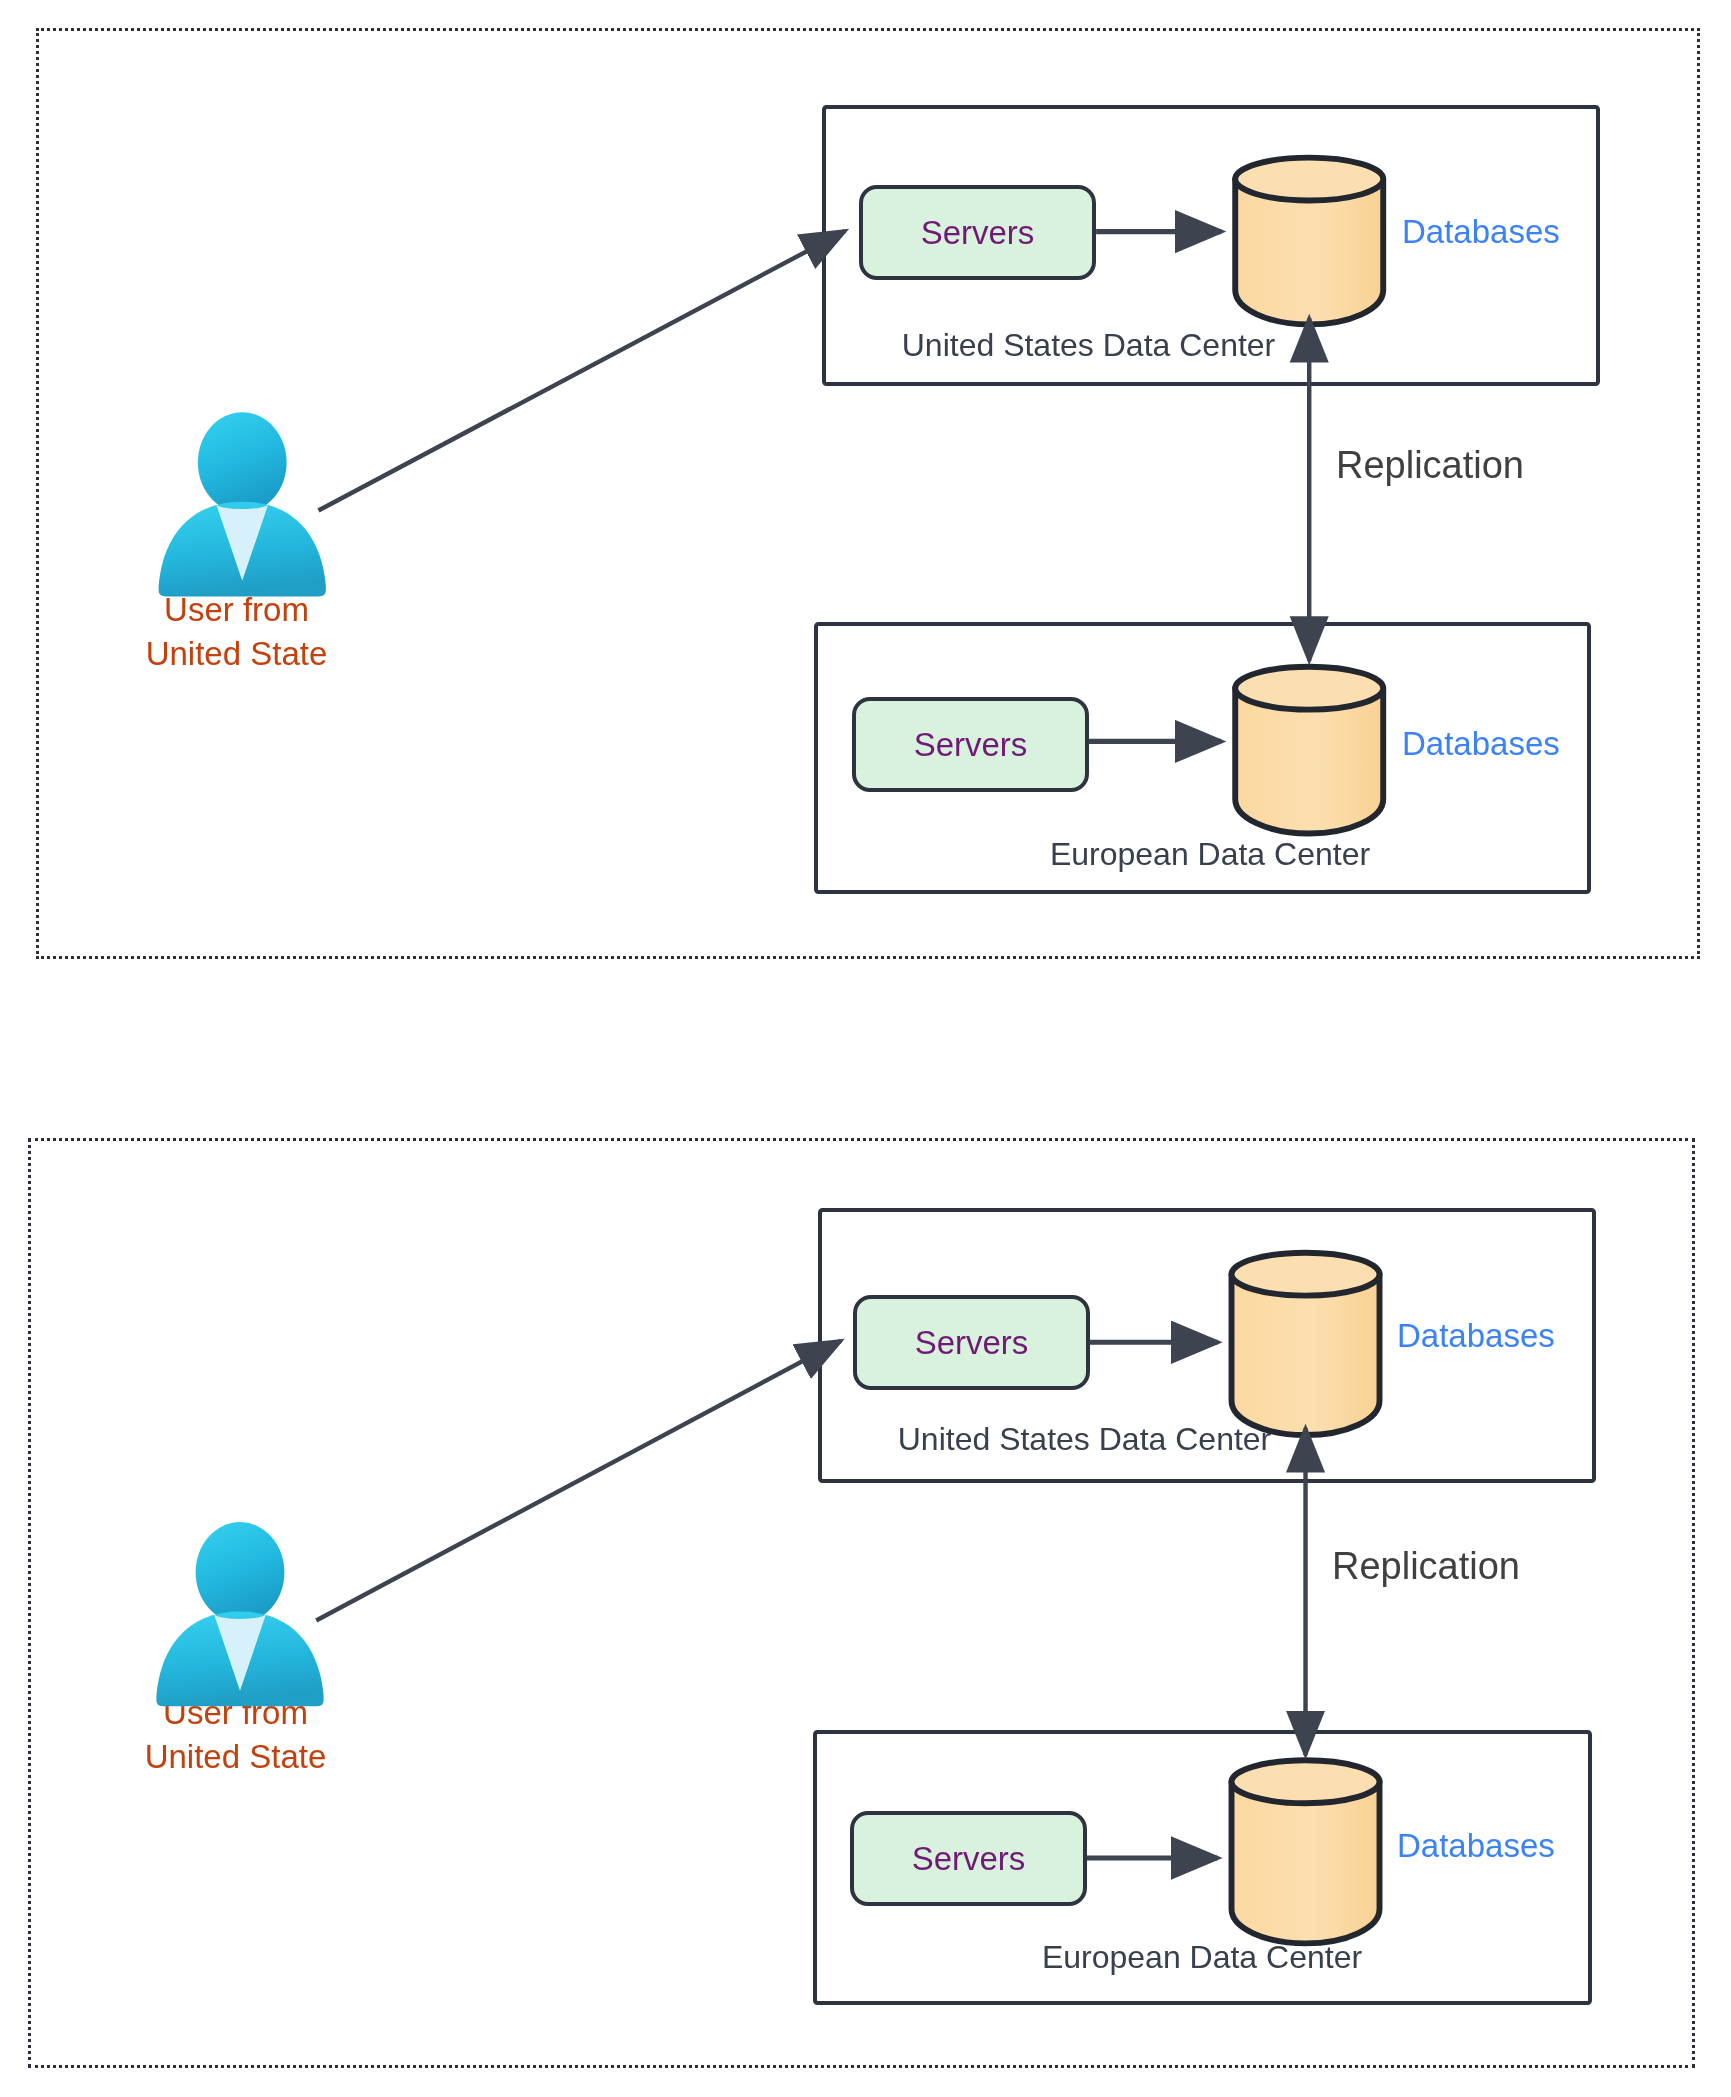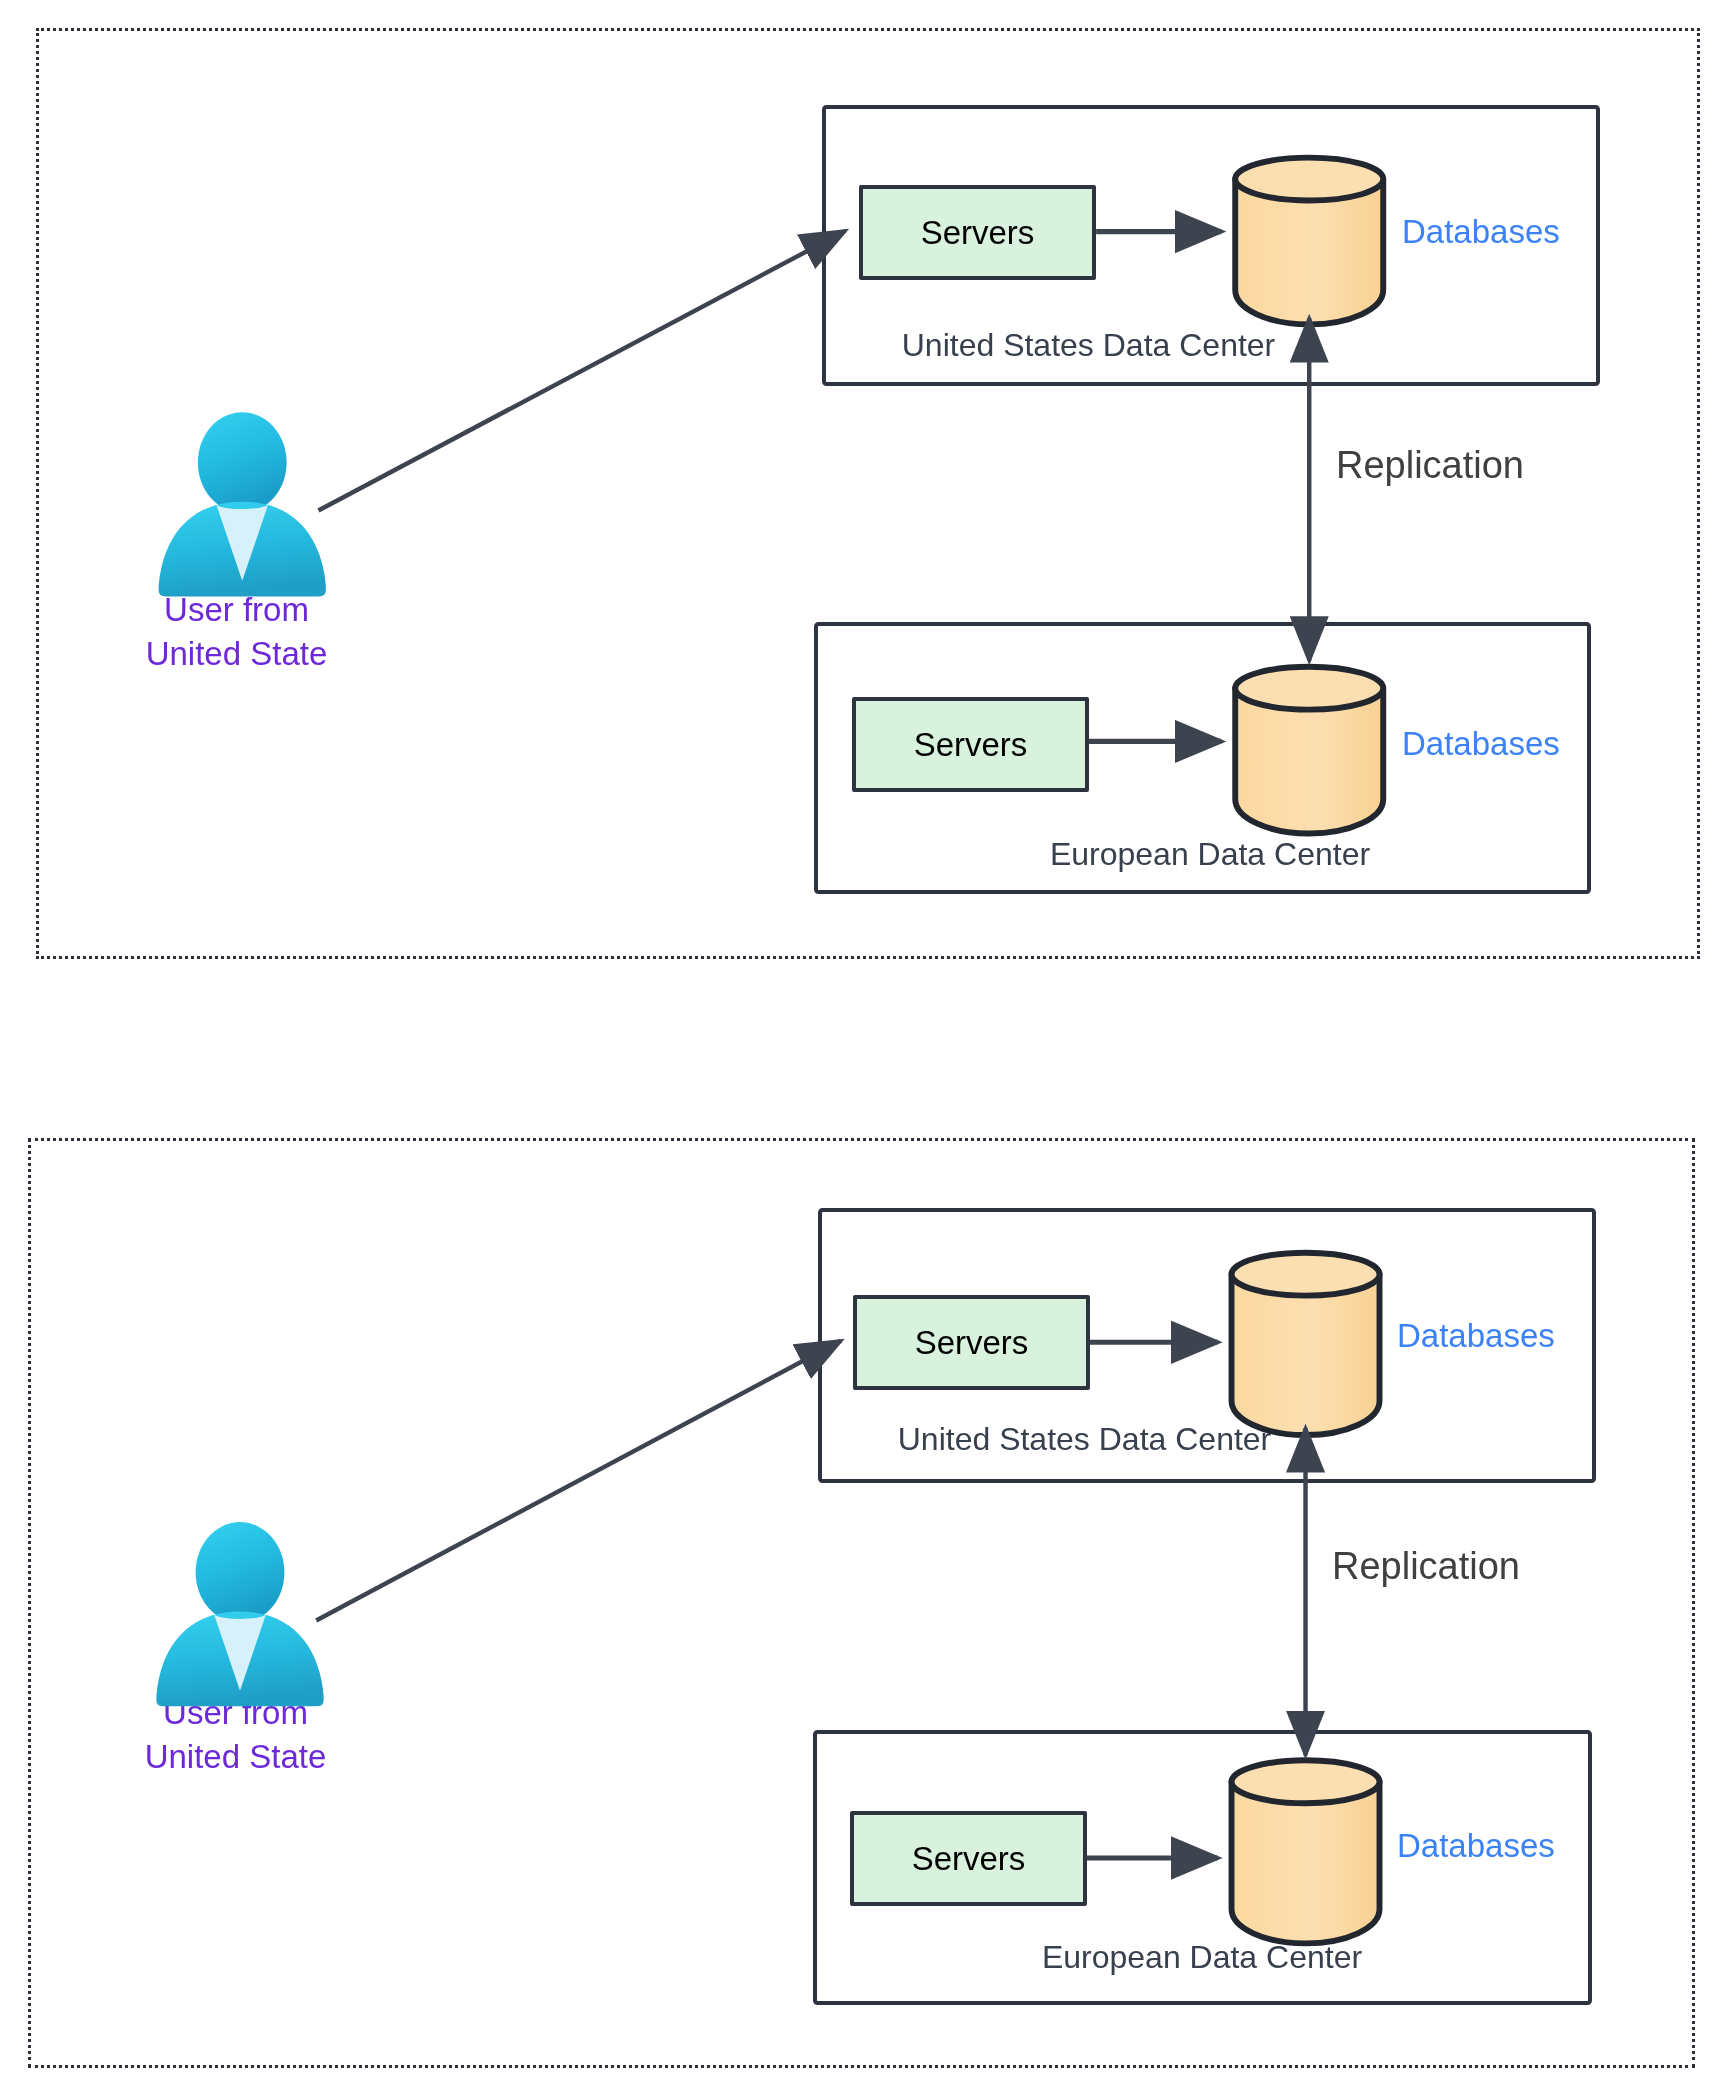--- a/index.html
+++ b/index.html
@@ -40,38 +40,38 @@
     position: absolute;
     font-size: 32px;
     color: #39404d;
     white-space: nowrap;
     text-align: center;
   }
   .servers-box {
     position: absolute;
     background: #d9f2de;
     border: 4.4px solid #2d333f;
-    border-radius: 2px;
+    border-radius: 18px;
     box-sizing: border-box;
     display: flex;
     align-items: center;
     justify-content: center;
     font-size: 33px;
-    color: #000000;
+    color: #701a75;
   }
   .db-label {
     position: absolute;
     font-size: 33px;
     color: #3b82f6;
     white-space: nowrap;
   }
   .user-label {
     position: absolute;
     font-size: 33px;
-    color: #6d28d9;
+    color: #c2410c;
     line-height: 1.32;
     text-align: center;
     white-space: pre-line;
   }
   .repl-label {
     position: absolute;
     font-size: 38px;
     color: #404040;
     white-space: nowrap;
   }

